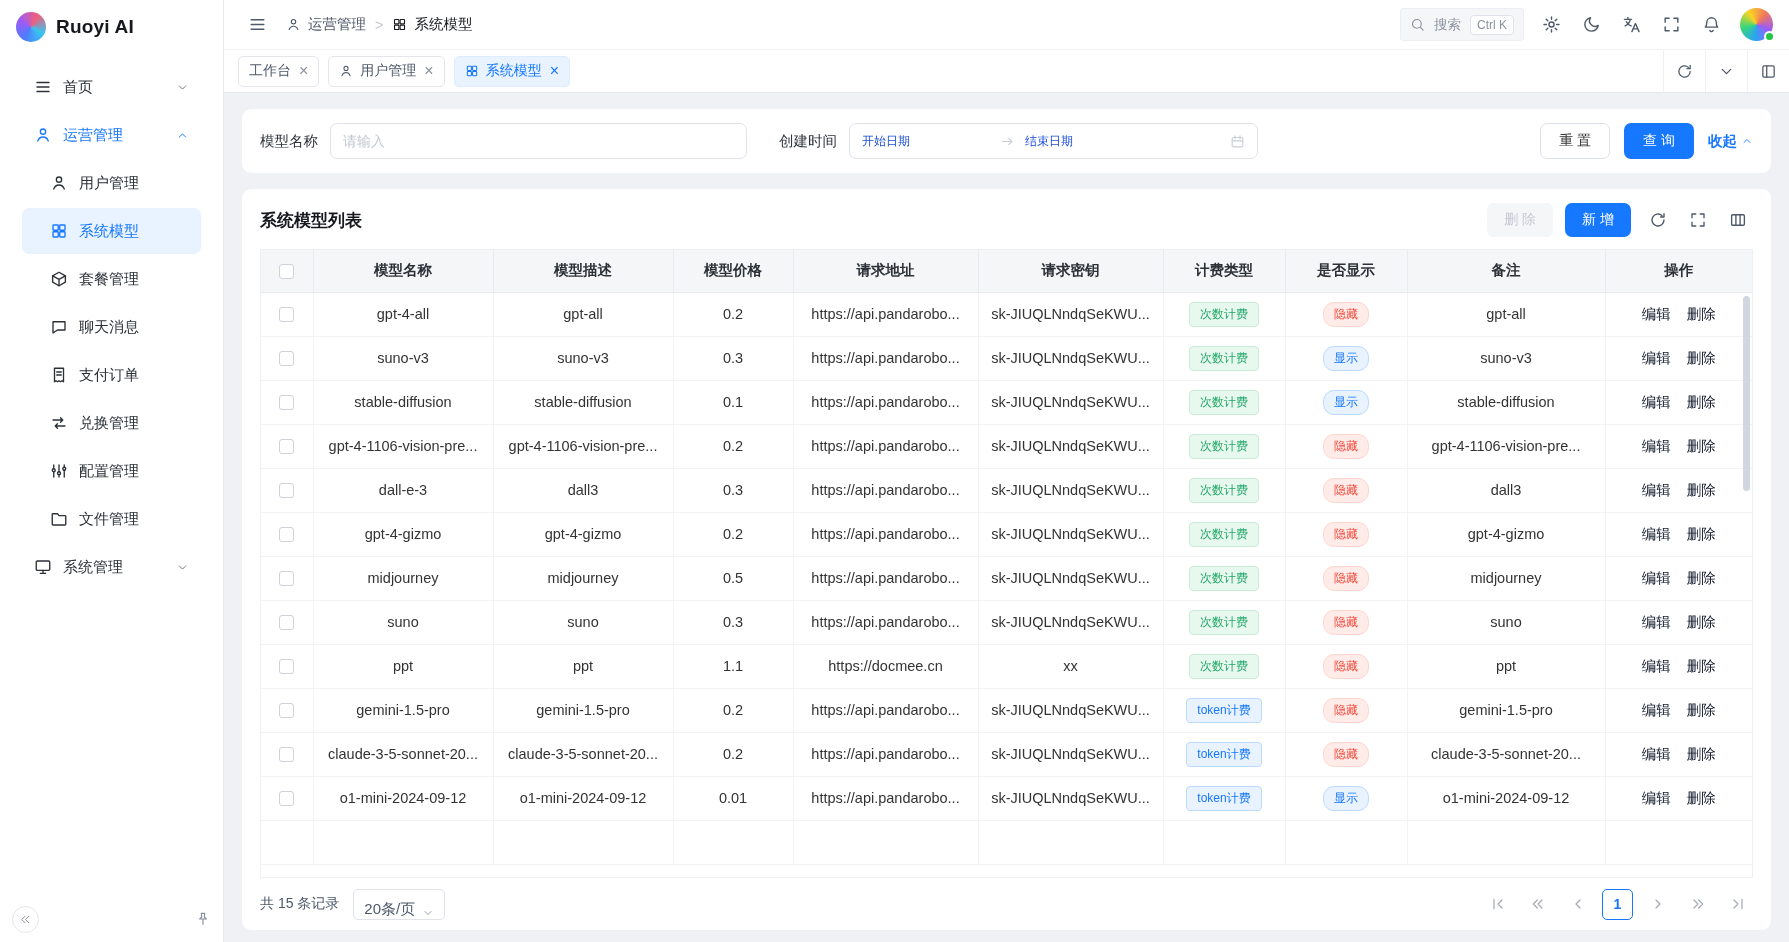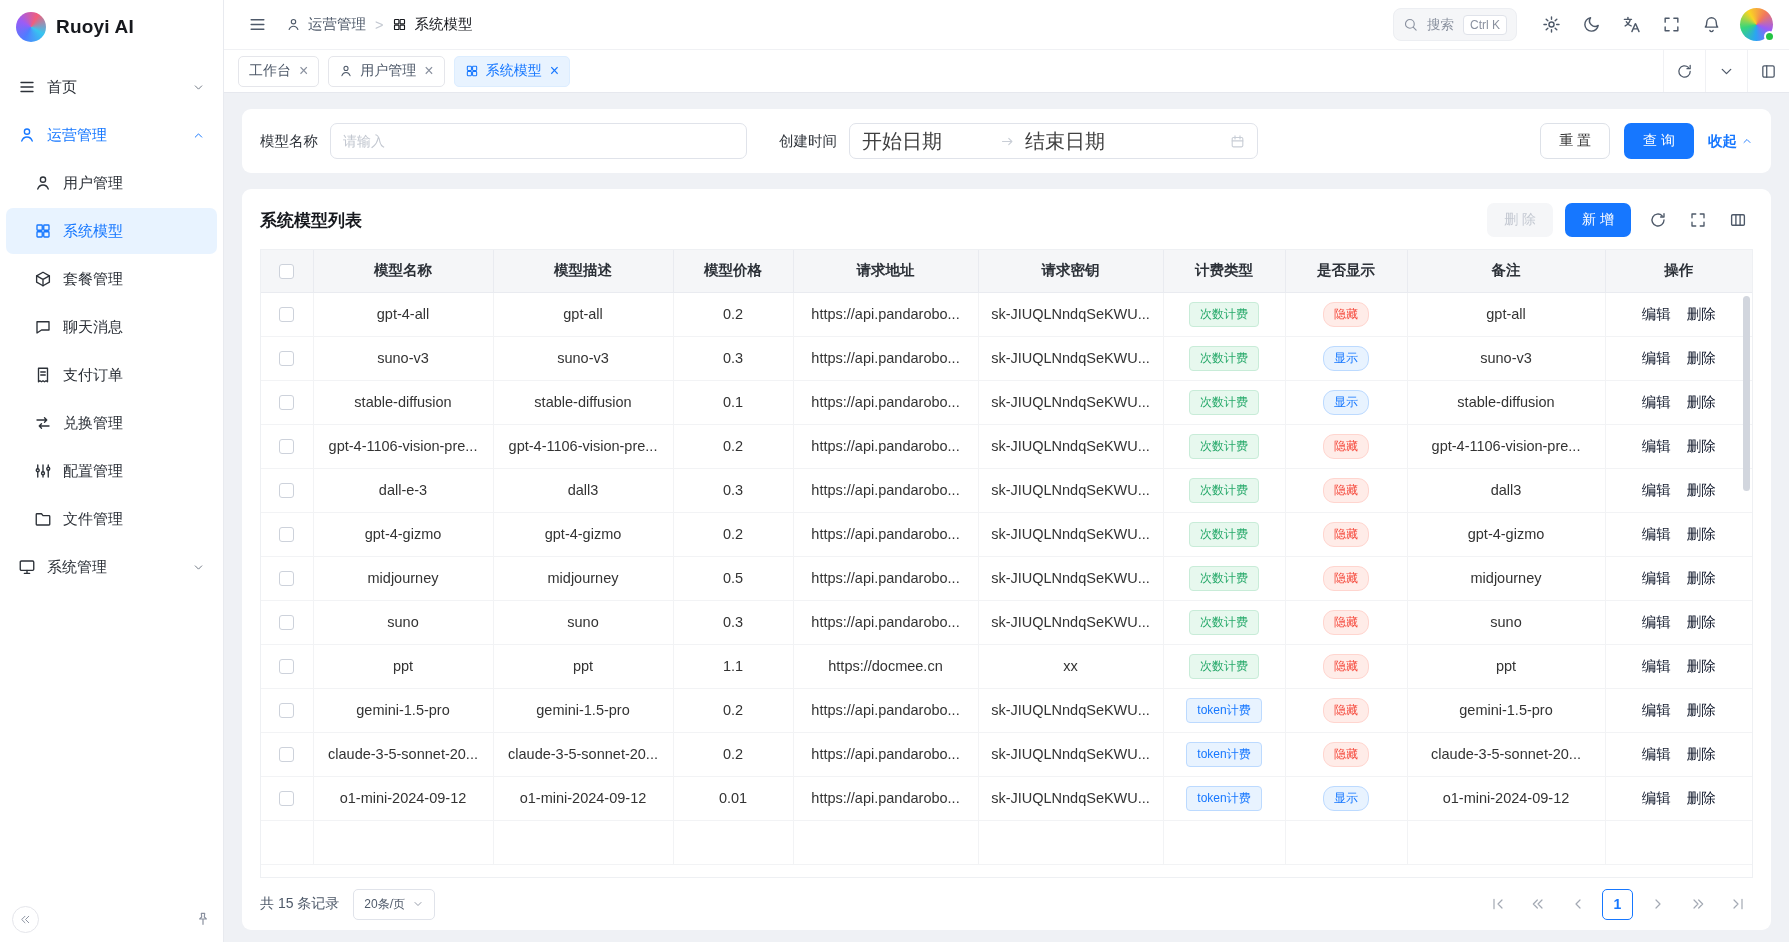--- a/index.html
+++ b/index.html
@@ -6,21 +6,21 @@
 html,body{width:1789px;height:942px;overflow:hidden}
 body{background:#eff1f5;font-family:"Liberation Sans","DejaVu Sans",sans-serif;font-size:14px;color:#333}
 .app{display:flex;width:100%;height:100%}
 .ic{display:inline-flex;width:16px;height:16px;flex:none}
 .ic svg{width:100%;height:100%;display:block}
 
 .sidebar{width:224px;background:#fff;border-right:1px solid #e8eaef;display:flex;flex-direction:column}
 .logo{height:54px;display:flex;align-items:center;gap:10px;padding:0 16px;cursor:pointer}
 .logo-mark{width:30px;height:30px;border-radius:50%;background:conic-gradient(from 210deg,#4f7cff,#9b5cf6,#f25e7a,#37c5f0,#4f7cff)}
 .logo-text{font-size:19px;font-weight:700;color:#16181d;letter-spacing:.2px}
-#menu{padding:10px 6px 0;flex:1;overflow:hidden}
+#menu{padding:10px 22px 0;flex:1;overflow:hidden}
 .menu-item{height:46px;display:flex;align-items:center;gap:11px;padding:0 12px;border-radius:7px;color:#2c3138;cursor:pointer;margin-bottom:2px;font-size:15px}
 .menu-item .ic{width:18px;height:18px}
 .menu-item .chev{margin-left:auto;width:13px;height:13px;color:#707784}
 .menu-item.child{padding-left:28px}
 .menu-item.accent{color:#1677ff}
 .menu-item.accent .chev{color:#1677ff}
 .menu-item.active{background:#e8f3ff;color:#1677ff;font-weight:500}
 .sidebar-foot{height:46px;display:flex;align-items:center;justify-content:space-between;padding:0 12px}
 .collapse-btn{width:27px;height:27px;border-radius:50%;background:#fff;border:1px solid #e5e6eb;color:#8a919f;display:flex;align-items:center;justify-content:center;cursor:pointer}
 .collapse-btn .ic{width:13px;height:13px}
@@ -30,21 +30,21 @@
 .main{flex:1;display:flex;flex-direction:column;min-width:0}
 .topbar{height:50px;background:#fff;display:flex;align-items:center;padding:0 16px;gap:12px;border-bottom:1px solid #f0f1f4}
 .ibtn{width:34px;height:34px;display:flex;align-items:center;justify-content:center;border-radius:7px;color:#4e5969;cursor:pointer}
 .ibtn .ic{width:19px;height:19px}
 .breadcrumb{display:flex;align-items:center;gap:9px;color:#4e5969;font-size:14.5px}
 .crumb{display:flex;align-items:center;gap:7px;cursor:pointer}
 .crumb .ic{width:15px;height:15px}
 .crumb.last{color:#16181d}
 .crumb-sep{color:#c3c8d1}
 .top-right{margin-left:auto;display:flex;align-items:center;gap:6px}
-.searchbox{height:33px;display:flex;align-items:center;gap:9px;padding:0 9px;background:#f5f6f8;border:1px solid #eceef2;border-radius:8px;color:#8a919f;cursor:text;margin-right:11px;font-size:13.5px}
+.searchbox{height:33px;display:flex;align-items:center;gap:9px;padding:0 9px;background:#f5f6f8;border:1px solid #eceef2;border-radius:3px;color:#8a919f;cursor:text;margin-right:4px;font-size:13.5px}
 .searchbox .ic{width:15px;height:15px}
 .searchbox kbd{border:1px solid #e0e3ea;background:#fff;border-radius:4px;padding:2px 6px;font-size:12px;color:#8a919f;font-family:inherit}
 .avatar{width:33px;height:33px;border-radius:50%;margin-left:6px;background:conic-gradient(from 40deg,#f2785c,#9b5cf6,#2aa4f4,#37d67a,#f9d423,#f2785c);position:relative;cursor:pointer}
 .avatar .dot{position:absolute;right:-2px;bottom:-1px;width:11px;height:11px;border-radius:50%;background:#23c343;border:2px solid #fff}
 
 .tabbar{height:43px;background:#fff;display:flex;align-items:center;padding:0 0 0 14px;border-bottom:1px solid #e6e8ee;gap:9px}
 #tabs{display:flex;gap:9px}
 .tab{height:31px;display:flex;align-items:center;gap:7px;padding:12px 10px;border:1px solid #e5e6eb;border-radius:5px;color:#4e5969;cursor:pointer;background:#fff;font-size:14px;white-space:nowrap}
 .tab .ic{width:14px;height:14px}
 .tab .x{font-size:16px;color:#8a919f;line-height:1;margin-left:1px;cursor:pointer}
@@ -54,21 +54,21 @@
 .tab-actions .ibtn{width:42px;height:100%;border-left:1px solid #f0f1f4;border-radius:0}
 .tab-actions .ibtn .ic{width:17px;height:17px}
 
 .content{flex:1;padding:16px 18px 12px;overflow:hidden}
 .card{background:#fff;border-radius:9px}
 .filter-card{display:flex;align-items:center;padding:14px 18px;height:64px}
 .f-label{color:#2c3138;margin-right:12px;white-space:nowrap;font-size:14.5px}
 .f-input{width:417px;height:36px;border:1px solid #e0e3ea;border-radius:7px;padding:0 12px;color:#333;background:#fff;font-size:14px;outline:none;font-family:inherit}
 .f-input::placeholder{color:#c2c7d0}
 .f-gap{width:32px}
-.f-range{width:409px;height:36px;border:1px solid #e0e3ea;border-radius:7px;display:flex;align-items:center;padding:0 12px;color:#404040;gap:10px;cursor:text;font-size:20px}
+.f-range{width:409px;height:36px;border:1px solid #e0e3ea;border-radius:7px;display:flex;align-items:center;padding:0 12px;color:#1d4ed8;gap:10px;cursor:text;font-size:12px}
 .f-range .ph.start{width:128px}
 .f-range .ph.end{flex:1}
 .f-range .ic{width:15px;height:15px;color:#c9ced6}
 .f-actions{margin-left:auto;display:flex;align-items:center;gap:14px}
 .btn{height:36px;border-radius:7px;display:inline-flex;align-items:center;justify-content:center;padding:0 18px;font-size:14px;cursor:pointer;border:1px solid transparent;white-space:nowrap;font-family:inherit}
 .btn-default{background:#fff;border-color:#dde1e8;color:#333}
 .btn-primary{background:#1677ff;color:#fff}
 .btn-disabled{background:#f5f6f8;color:#c4c9d2;cursor:not-allowed}
 .link{color:#1677ff;display:inline-flex;align-items:center;gap:4px;cursor:pointer;font-weight:600;font-size:14.5px}
 .link .ic{width:12px;height:12px}
@@ -90,21 +90,21 @@
 .tag.count{background:#e7f8ee;color:#26a96a;border:1px solid #c8ecd8}
 .tag.token{background:#e8f3ff;color:#1677ff;border:1px solid #bcdaff}
 .tag.hidden{background:#ffece8;color:#f5483b;border:1px solid #ffd5cf;border-radius:11px}
 .tag.show{background:#e8f3ff;color:#1677ff;border:1px solid #bcdaff;border-radius:11px}
 .op{color:#0f172a;cursor:pointer;font-weight:500}
 .op + .op{margin-left:16px}
 .vscroll{position:absolute;right:2px;top:46px;width:7px;height:195px;border-radius:4px;background:#d2d6de}
 
 .tc-foot{display:flex;align-items:center;gap:14px;margin-top:10px;height:32px}
 .total{color:#4e5969;font-size:14px}
-.psize{height:31px;padding:0 10px;border:1px solid #e0e3ea;border-radius:5px;background:#fff;display:flex;align-items:center;gap:7px;color:#4e5969;cursor:pointer;font-size:12px}
+.psize{height:31px;padding:0 10px;border:1px solid #e0e3ea;border-radius:5px;background:#fff;display:flex;align-items:flex-end;gap:7px;color:#4e5969;cursor:pointer;font-size:15px}
 .psize .ic{width:12px;height:12px;color:#8a919f}
 .pager{margin-left:auto;display:flex;align-items:center;gap:9px}
 .pbtn{min-width:31px;height:31px;border-radius:5px;display:flex;align-items:center;justify-content:center;color:#a3a9b3;cursor:pointer;font-size:14px}
 .pbtn .ic{width:16px;height:16px}
 .pbtn.active{border:1px solid #1677ff;color:#1677ff;font-weight:700;background:#fff}
 </style>
 </head>
 <body>
 
 <div class="app">

